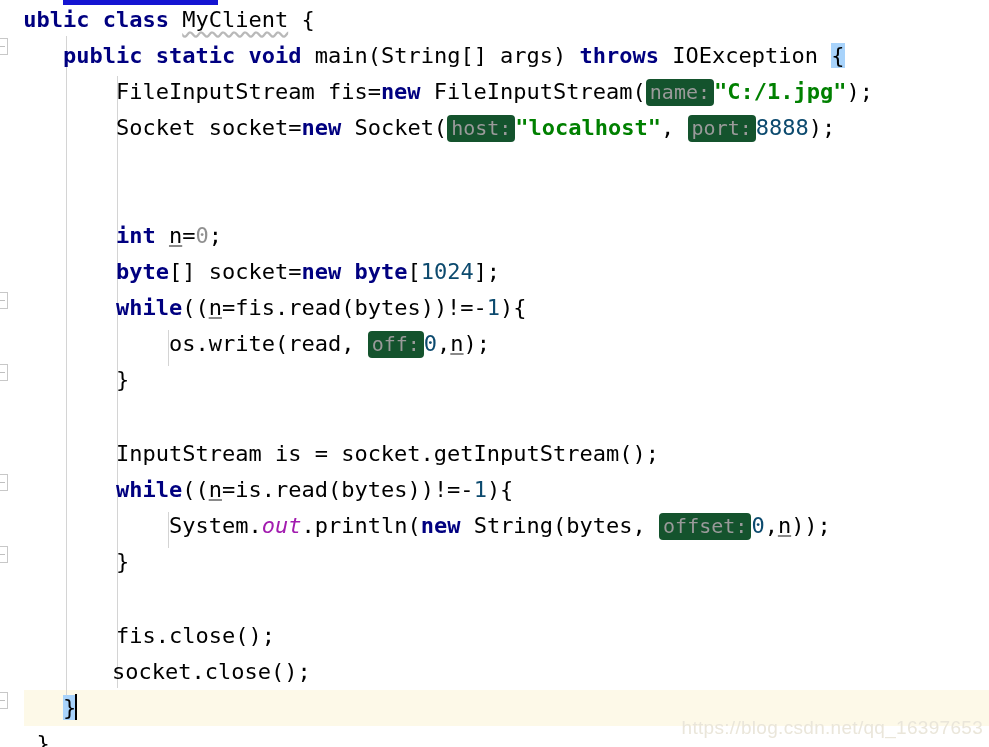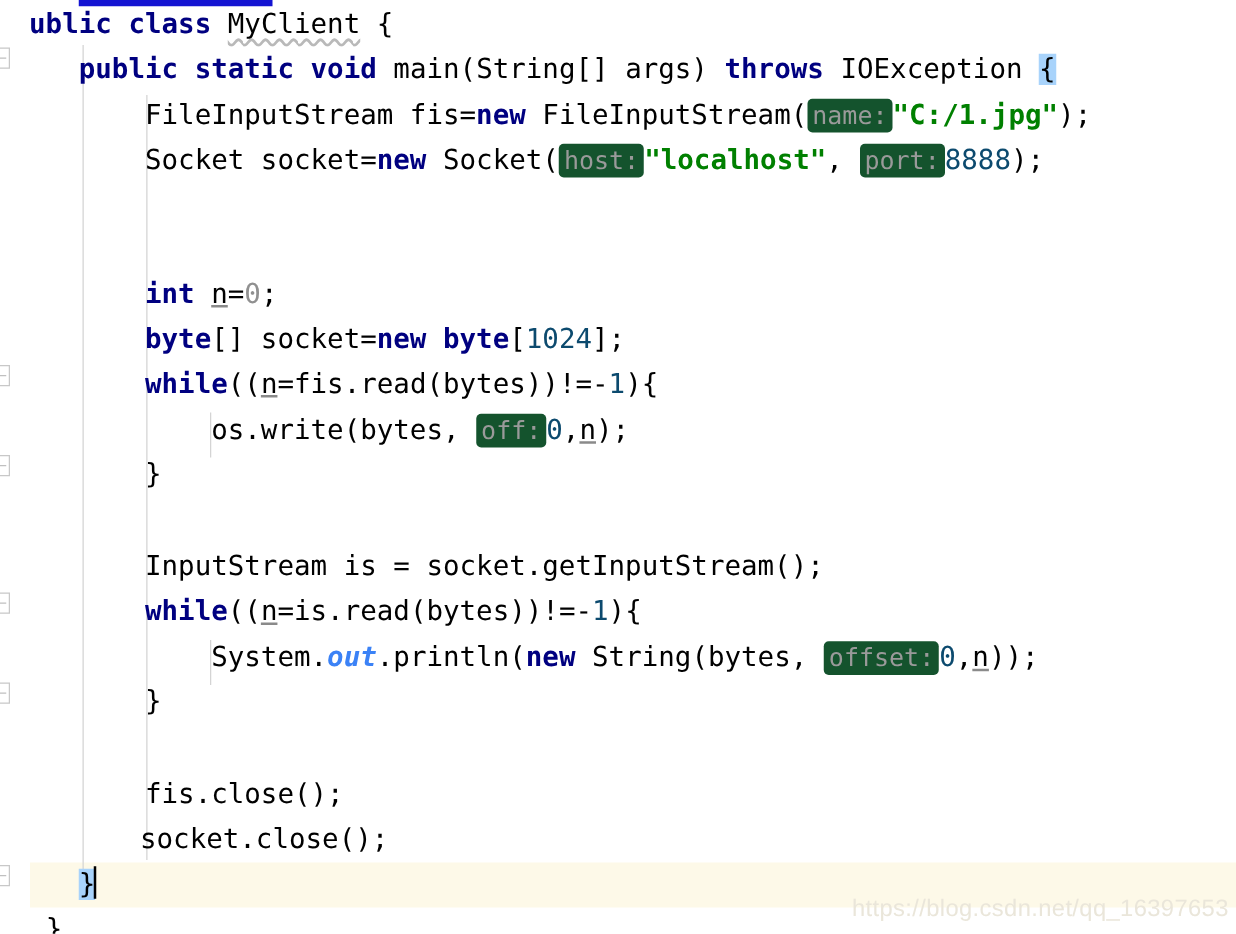--- a/index.html
+++ b/index.html
@@ -111,21 +111,21 @@
     color: #000000;
     z-index: 2;
     letter-spacing: 0px;
   }
 
   
   .kw      { color: #000080; font-weight: bold; }
   .str     { color: #008000; font-weight: bold; }
   .num     { color: #0c4a6e; }
   .numdim  { color: #909090; }
-  .sfield  { color: #3b82f6; font-weight: bold; font-style: italic; }
+  .sfield  { color: #a21caf; font-weight: normal; font-style: italic; }
   .plain   { color: #000000; }
   .ident-u { color: #000000; text-decoration: underline; text-decoration-color:#8a8a8a; }
 
   
   .hint {
     background: #14532d;
     color: #9a9a9a;
     border-radius: 4px;
     padding: 1px 4px 2px 4px;
     font-size: 20px;
@@ -213,21 +213,21 @@
   <div class="line" style="top:146px; left:10px;"><span class="plain">        </span></div>
 
   <div class="line" style="top:182px; left:10px;"><span class="plain"></span></div>
 
   <div class="line" style="top:218px; left:10px;"><span class="plain">        </span><span class="kw">int</span><span class="plain"> </span><span class="ident-u">n</span><span class="plain">=</span><span class="numdim">0</span><span class="plain">;</span></div>
 
   <div class="line" style="top:254px; left:10px;"><span class="plain">        </span><span class="kw">byte</span><span class="plain">[] socket=</span><span class="kw">new</span><span class="kw"> byte</span><span class="plain">[</span><span class="num">1024</span><span class="plain">];</span></div>
 
   <div class="line" style="top:290px; left:10px;"><span class="plain">        </span><span class="kw">while</span><span class="plain">((</span><span class="ident-u">n</span><span class="plain">=fis.read(bytes))!=-</span><span class="num">1</span><span class="plain">){</span></div>
 
-  <div class="line" style="top:326px; left:10px;"><span class="plain">            </span><span class="plain">os.write(bytes, </span><span class="hint">off:</span><span class="num">0</span><span class="plain">,</span><span class="ident-u">n</span><span class="plain">);</span></div>
+  <div class="line" style="top:326px; left:10px;"><span class="plain">            </span><span class="plain">os.write(read, </span><span class="hint">off:</span><span class="num">0</span><span class="plain">,</span><span class="ident-u">n</span><span class="plain">);</span></div>
 
   <div class="line" style="top:362px; left:10px;"><span class="plain">        </span><span class="plain">}</span></div>
 
   <div class="line" style="top:398px; left:10px;"><span class="plain"></span></div>
 
   <div class="line" style="top:436px; left:10px;"><span class="plain">        </span><span class="plain">InputStream is = socket.getInputStream();</span></div>
 
   <div class="line" style="top:472px; left:10px;"><span class="plain">        </span><span class="kw">while</span><span class="plain">((</span><span class="ident-u">n</span><span class="plain">=is.read(bytes))!=-</span><span class="num">1</span><span class="plain">){</span></div>
 
   <div class="line" style="top:508px; left:10px;"><span class="plain">            </span><span class="plain">System.</span><span class="sfield">out</span><span class="plain">.println(</span><span class="kw">new</span><span class="plain"> String(bytes, </span><span class="hint">offset:</span><span class="num">0</span><span class="plain">,</span><span class="ident-u">n</span><span class="plain">));</span></div>

